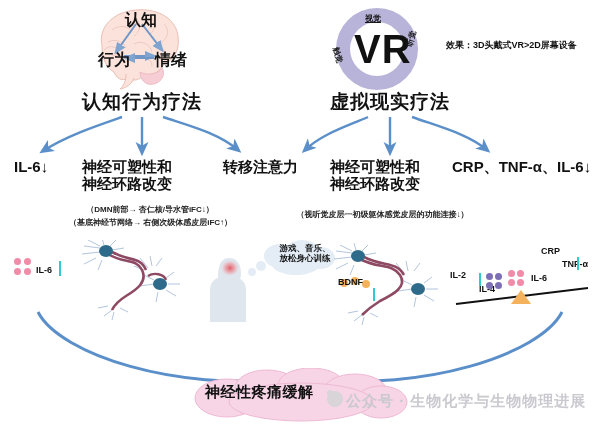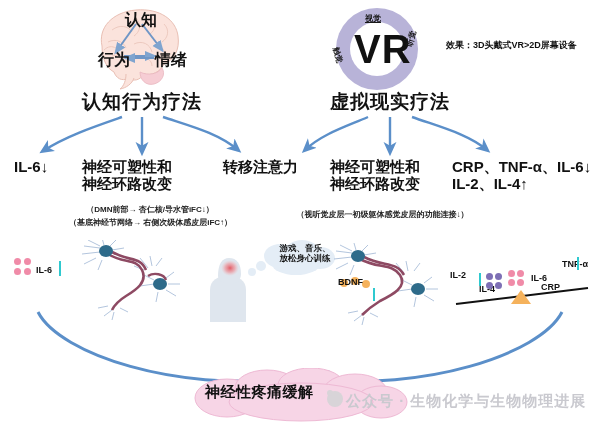--- a/index.html
+++ b/index.html
@@ -137,21 +137,20 @@
   <div class="abs node-txt" style="left:223px;top:158px;">转移注意力</div>
 
   <div class="abs node-txt" style="left:330px;top:158px;">
     <div>神经可塑性和</div>
     <div>神经环路改变</div>
   </div>
   <div class="abs sub-txt" style="left:275px;top:209px;width:215px;">（视听觉皮层一初级躯体感觉皮层的功能连接↓）</div>
 
   <div class="abs node-txt" style="left:452px;top:158px;">
     <div>CRP、TNF-α、IL-6↓</div>
-    <div>IL-2、IL-4↑</div>
   </div>
 
   <div class="abs dotgrp" style="left:14px;top:258px;width:26px;height:20px;">
     <div style="left:0;top:0;width:7px;height:7px;background:#f08ba8;"></div>
     <div style="left:10px;top:0;width:7px;height:7px;background:#f08ba8;"></div>
     <div style="left:0;top:10px;width:7px;height:7px;background:#f08ba8;"></div>
     <div style="left:10px;top:10px;width:7px;height:7px;background:#f08ba8;"></div>
   </div>
   <div class="abs small-lab" style="left:36px;top:265px;">IL-6</div>
   <svg class="abs" style="left:56px;top:260px;width:8px;height:18px;">
@@ -225,21 +224,21 @@
   <svg class="abs" style="left:476px;top:272px;width:8px;height:16px;">
     <line x1="4" y1="14" x2="4" y2="1" stroke="#2fc9cf" stroke-width="2"></line>
   </svg>
   <div class="abs dotgrp" style="left:486px;top:273px;width:22px;height:18px;">
     <div style="left:0;top:0;width:7px;height:7px;background:#7d6fb5;"></div>
     <div style="left:9px;top:0;width:7px;height:7px;background:#7d6fb5;"></div>
     <div style="left:0;top:9px;width:7px;height:7px;background:#7d6fb5;"></div>
     <div style="left:9px;top:9px;width:7px;height:7px;background:#7d6fb5;"></div>
   </div>
 
-  <div class="abs small-lab" style="left:541px;top:246px;margin-top:36px;">CRP</div>
+  <div class="abs small-lab" style="left:541px;top:246px;">CRP</div>
   <div class="abs small-lab" style="left:538px;top:259px;margin-left:24px;">TNF-α</div>
   <svg class="abs" style="left:574px;top:256px;width:8px;height:16px;">
     <line x1="4" y1="1" x2="4" y2="14" stroke="#2fc9cf" stroke-width="2"></line>
   </svg>
   <div class="abs dotgrp" style="left:508px;top:270px;width:22px;height:18px;">
     <div style="left:0;top:0;width:7px;height:7px;background:#f08ba8;"></div>
     <div style="left:9px;top:0;width:7px;height:7px;background:#f08ba8;"></div>
     <div style="left:0;top:9px;width:7px;height:7px;background:#f08ba8;"></div>
     <div style="left:9px;top:9px;width:7px;height:7px;background:#f08ba8;"></div>
   </div>

